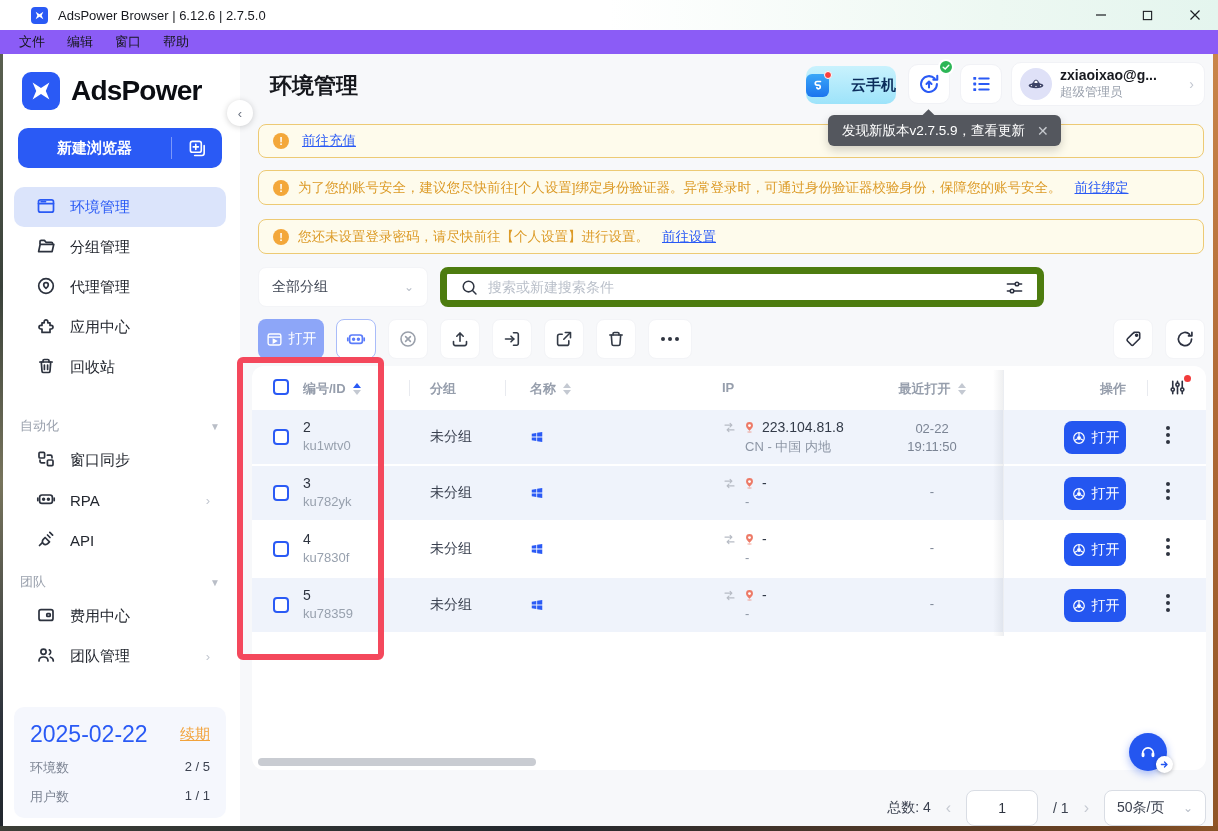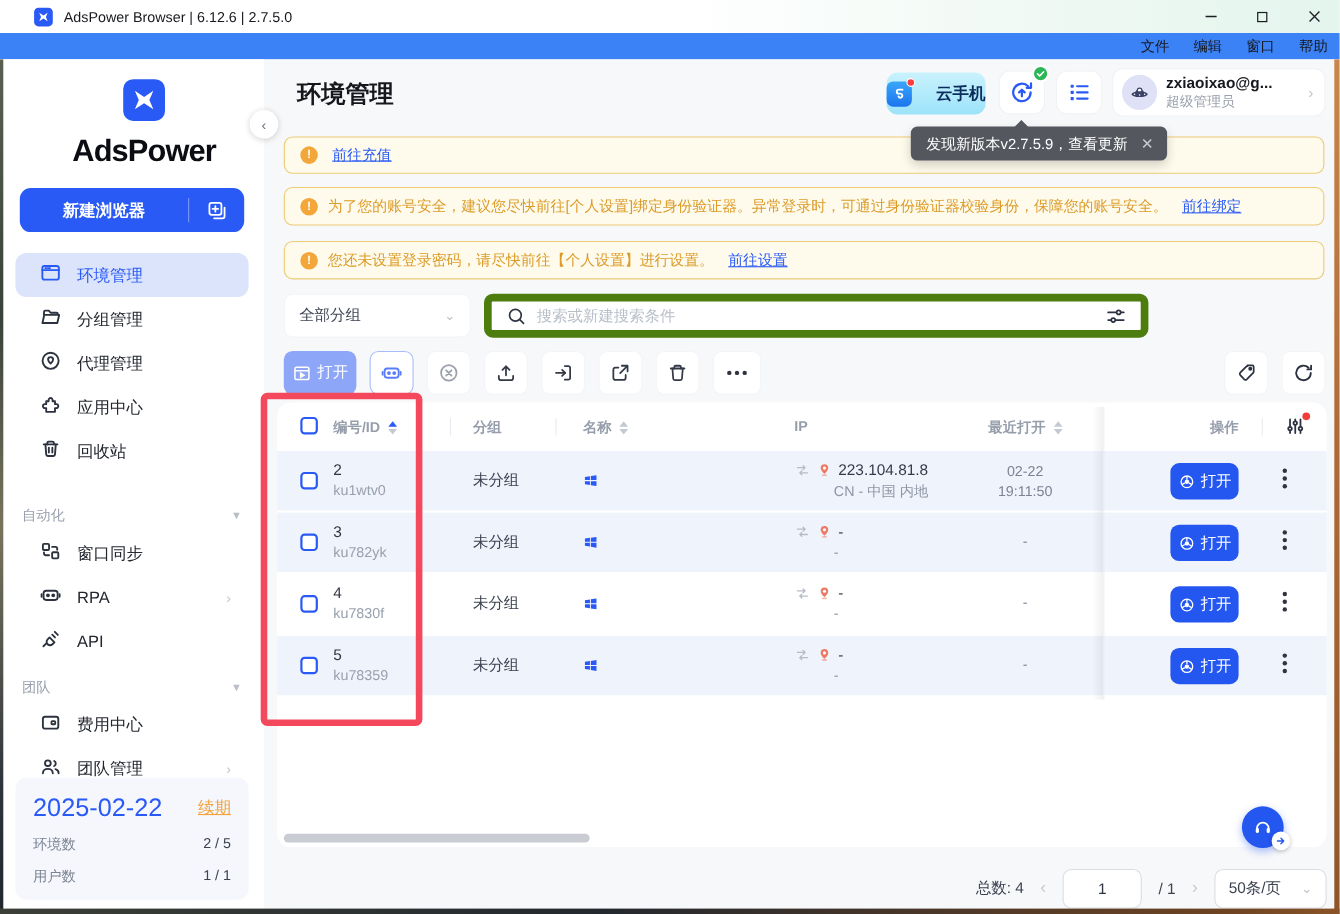--- a/index.html
+++ b/index.html
@@ -9,30 +9,30 @@
 
 .titlebar { position:absolute; top:0; left:0; right:0; height:30px;
   background:linear-gradient(90deg,#ffffff 50%,#edf8f2 82%,#e4f5ee); display:flex; align-items:center; }
 .tb-logo { width:17px; height:17px; border-radius:4px; background:#2a5af5; margin-left:31px;
   display:flex; align-items:center; justify-content:center; flex:none; }
 .tb-title { margin-left:10px; font-size:13px; color:#17191e; }
 .tb-controls { margin-left:auto; display:flex; height:30px; }
 .tb-btn { width:47px; height:30px; display:flex; align-items:center; justify-content:center; color:#1b1d22; }
 
 
-.menubar { position:absolute; top:30px; left:0; right:0; height:24px; background:#3b82f6;
-  display:flex; align-items:center; padding-left:8px;justify-content:flex-end; }
+.menubar { position:absolute; top:30px; left:0; right:0; height:24px; background:#8b5cf6;
+  display:flex; align-items:center; padding-left:8px; }
 .menu-item { font-size:13px; color:#15171c; padding:0 11px; }
 
 
 .app { position:absolute; top:54px; left:0; width:1218px; height:777px; background:#f7f8fa; }
 
 
 .sidebar { position:absolute; left:0; top:0; width:240px; height:777px; background:#fff; }
-.logo-row { display:flex; align-items:center; gap:11px; padding:18px 0 0 22px;flex-direction:column; }
+.logo-row { display:flex; align-items:center; gap:11px; padding:18px 0 0 22px; }
 .logo-mark { width:38px; height:38px; border-radius:9px; background:#2a5af5; display:flex; align-items:center; justify-content:center; }
 .brand { font-size:28px; font-weight:800; letter-spacing:-0.8px; color:#0b0d12; }
 .collapse { position:absolute; left:227px; top:46px; width:26px; height:26px; border-radius:50%;
   background:#fff; box-shadow:0 1px 6px rgba(0,0,0,.18); display:flex; align-items:center; justify-content:center;
   color:#6b7280; z-index:20; font-size:13px; }
 .new-btn { margin:18px 18px 0; height:40px; background:#2a5af5; border-radius:10px; display:flex; align-items:center; color:#fff; }
 .new-btn-label { flex:1; text-align:center; font-size:15px; font-weight:700; }
 .new-btn-div { width:1px; height:22px; background:rgba(255,255,255,.38); }
 .new-btn-icon { width:50px; display:flex; justify-content:center; }
 .nav { margin-top:19px; }
@@ -127,21 +127,21 @@
 .r0 { top:44px; } .r1 { top:100px; } .r2 { top:156px; } .r3 { top:212px; }
 .cb { width:16px; height:16px; border:2px solid #2a5af5; border-radius:4px; background:#fff; display:inline-block; }
 .c-check { position:absolute; left:21px; top:19px; }
 .c-id { position:absolute; left:51px; top:9px; }
 .id-num { font-size:14px; color:#2e3440; }
 .id-code { font-size:13px; color:#98a1ae; margin-top:3px; }
 .c-group { position:absolute; left:178px; top:18px; font-size:14px; color:#3a4150; }
 .c-name { position:absolute; left:278px; top:20px; }
 .c-ip { position:absolute; left:470px; top:9px; }
 .ip1 { display:flex; align-items:center; gap:5px; font-size:14px; color:#333b49; }
-.ip2 { font-size:13px; color:#8d96a5; margin-top:3px; margin-left:36px; }
+.ip2 { font-size:13px; color:#8d96a5; margin-top:3px; margin-left:23px; }
 .c-open { position:absolute; left:630px; top:0; width:100px; height:54px; display:flex; flex-direction:column;
   align-items:center; justify-content:center; gap:3px; font-size:13px; color:#7b8494; }
 .open-btn { position:absolute; left:812px; top:11px; width:62px; height:33px; border:none; border-radius:8px;
   background:#2456f0; color:#fff; display:flex; align-items:center; justify-content:center; gap:5px; font-size:14px; }
 .kebab { position:absolute; left:914px; top:16px; display:flex; flex-direction:column; gap:3px; }
 .kebab i { width:4px; height:4px; border-radius:50%; background:#2f3440; }
 .hscroll { position:absolute; left:6px; top:392px; width:278px; height:8px; border-radius:4px; background:#c9ccd2; }
 
 .float-support { position:absolute; left:889px; top:679px; width:38px; height:38px; border-radius:50%; background:#2456f0;
   display:flex; align-items:center; justify-content:center; box-shadow:0 3px 8px rgba(36,86,240,.4); }

